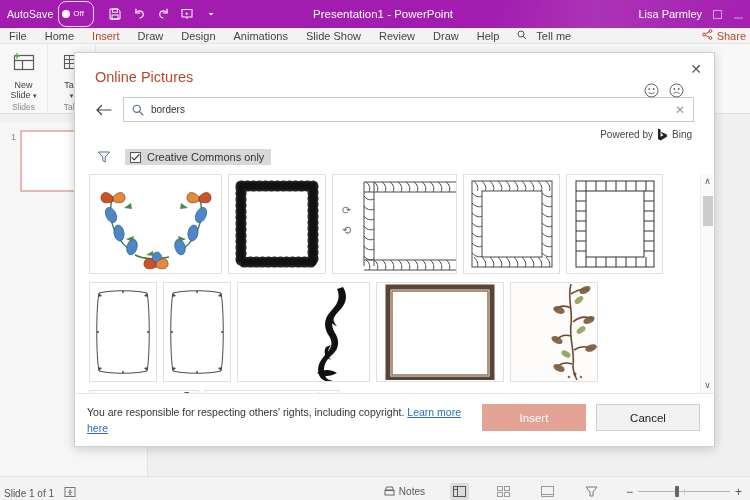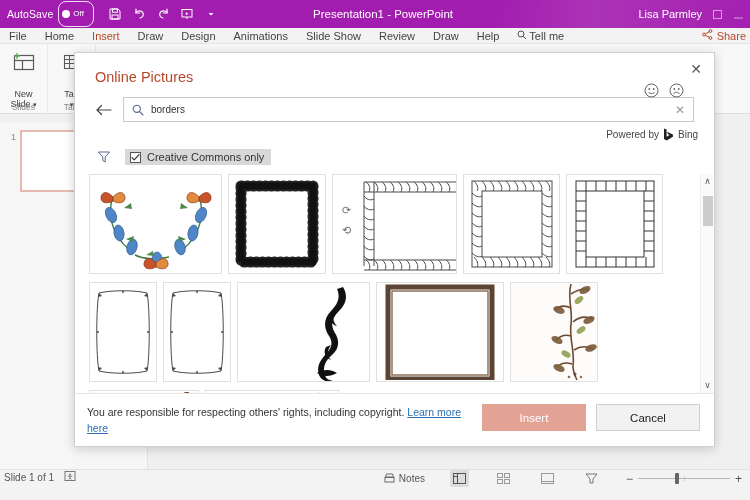--- a/index.html
+++ b/index.html
@@ -66,21 +66,21 @@
     color: #444;
     border-bottom: 1px solid #e4e4e4;
     position: relative;
   }
   .tab { padding: 0 9px; height: 24px; display: flex; align-items: center; white-space: nowrap; }
   .tab.active { color: #b7472a; position: relative; }
   .tab.active::after {
     content: ""; position: absolute; left: 8px; right: 8px; bottom: 2px;
     height: 2px; background: #b7472a;
   }
-  .tellme { display: flex; align-items: center; gap: 2px; padding: 0 9px; }
+  .tellme { display: flex; align-items: center; gap: 9px; padding: 0 9px; }
   .share {
     margin-left: auto; display: flex; align-items: center; gap: 4px;
     color: #b7472a; padding-right: 4px; font-size: 11px;
   }
 
   
   .ribbon {
     height: 70px;
     background: #f8f8f8;
     border-bottom: 1px solid #dedede;
@@ -90,21 +90,21 @@
   .rib-group {
     width: 48px; height: 100%;
     display: flex; flex-direction: column; align-items: center;
     padding-top: 4px;
     border-right: 1px solid #e8e8e8;
     position: relative;
   }
   .rib-icon { height: 26px; display: flex; align-items: flex-end; }
   .rib-label {
     font-size: 9px; color: #444; text-align: center; line-height: 10px;
-    margin-top: 15px;
+    margin-top: 6px;
   }
   .rib-group-name {
     position: absolute; bottom: 1px; left: 0; right: 0;
     text-align: center; font-size: 8.5px; color: #8a8a8a;
   }
 
   
   .workspace {
     position: absolute; left: 0; right: 0; top: 122px; bottom: 24px;
     background: #f0f0f0;
@@ -117,23 +117,23 @@
   .thumb-row { display: flex; align-items: flex-start; gap: 4px; }
   .thumb-num { font-size: 9px; color: #8c8c8c; width: 10px; text-align: right; padding-top: 2px; }
   .thumb {
     width: 110px; height: 62px; background: #fff;
     border: 2px solid #e7b9b0;
   }
   .canvas-area { flex: 1; background: #f0f0f0; }
 
   
   .statusbar {
-    position: absolute; left: 0; right: 0; bottom: 0; height: 31px;
+    position: absolute; left: 0; right: 0; bottom: 0; height: 24px;
     background: #f3f3f3; border-top: 1px solid #e2e2e2;
-    display: flex; align-items: flex-start; font-size: 10px; color: #555;
+    display: flex; align-items: flex-end; font-size: 10px; color: #555;
   }
   .status-left { display: flex; align-items: center; gap: 10px; padding-left: 4px; }
   .status-right { margin-left: auto; display: flex; align-items: center; gap: 25px; padding-right: 8px; }
   .notes-btn { display: flex; align-items: center; gap: 4px; }
   .viewbtn {
     width: 19px; height: 17px; display: flex; align-items: center; justify-content: center;
     border-radius: 2px;
   }
   .viewbtn.active { background: #dcdcdc; }
   .zoom-slider { display: flex; align-items: center; gap: 5px; }
@@ -175,21 +175,21 @@
   .back-arrow { width: 18px; height: 18px; display:flex; align-items:center; justify-content:center; color:#444; }
   .searchbox {
     flex: 1; height: 25px; border: 1px solid #c8c8c8; background: #fff;
     display: flex; align-items: center; gap: 7px; padding: 0 8px;
   }
   .searchbox .s-icon { color: #5a6b8c; display:flex; }
   .searchbox .s-text { font-size: 10px; color: #333; flex: 1; }
   .searchbox .s-clear { color: #999; font-size: 12px; }
   .poweredby {
     display: flex; align-items: center; justify-content: flex-end; gap: 4px;
-    font-size: 10px; color: #444; padding: 6px 16px 0 0; text-align: right;
+    font-size: 10px; color: #444; padding: 6px 22px 0 0; text-align: right;
   }
   .bing-mark { display: flex; align-items: center; }
 
   .filterrow {
     display: flex; align-items: center; gap: 14px;
     padding: 8px 20px 0 22px;
   }
   .funnel { color: #5a6b8c; display: flex; }
   .cc-chip {
     display: flex; align-items: center; gap: 6px;

